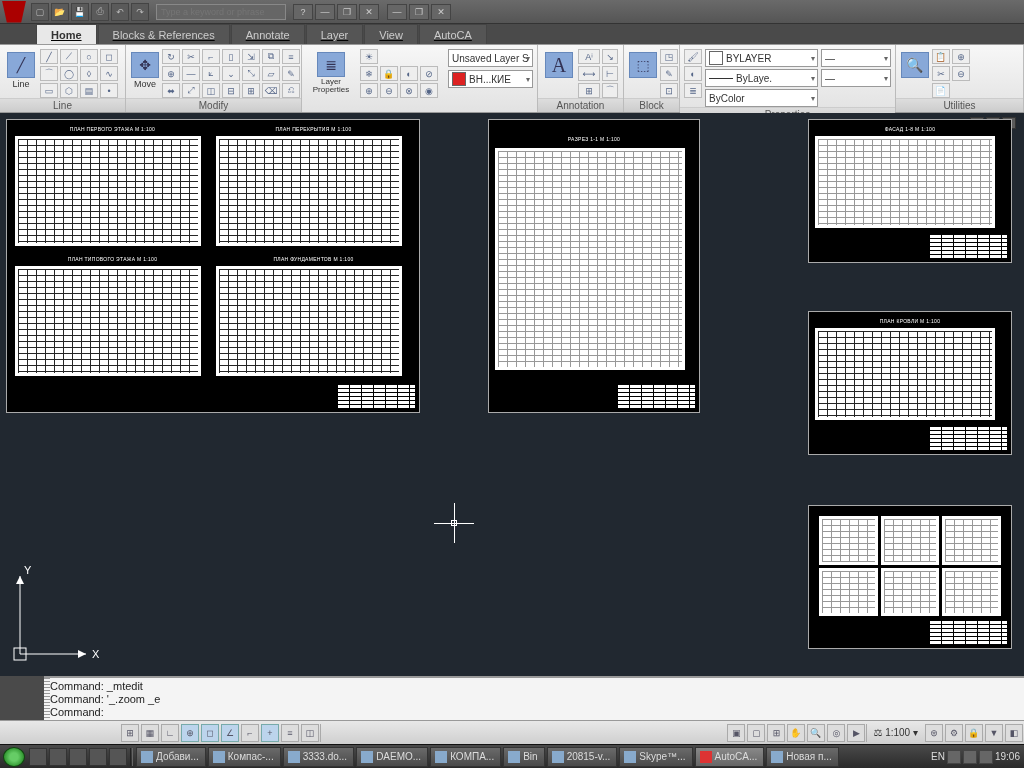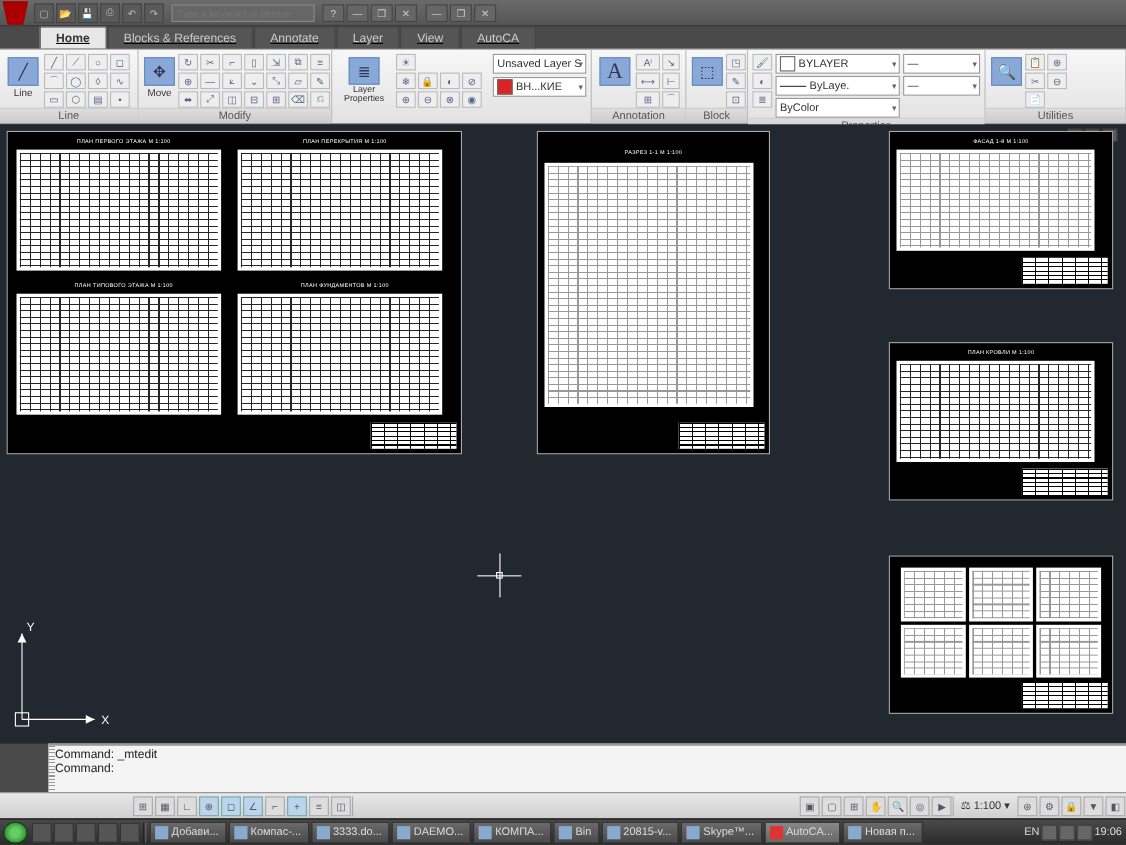--- a/index.html
+++ b/index.html
@@ -358,20 +358,21 @@
       <polygon points="12,20 8,28 16,28" fill="#fff"></polygon>
       <text x="16" y="18" fill="#fff" font-size="11">Y</text>
       <rect x="6" y="92" width="12" height="12" fill="none" stroke="#fff"></rect>
     </svg>
   </div>
 </div>
 
 <div class="cmdwin">
   <div class="handle"></div>
   <div>Command: _mtedit</div>
+  <div>Command: '_.zoom _e</div>
   <div>Command:</div>
 </div>
 
 <div class="statusbar">
   <div style="width:120px"></div>
   <div class="toggle">⊞</div>
   <div class="toggle">▦</div>
   <div class="toggle">∟</div>
   <div class="toggle on">⊕</div>
   <div class="toggle on">◻</div>

